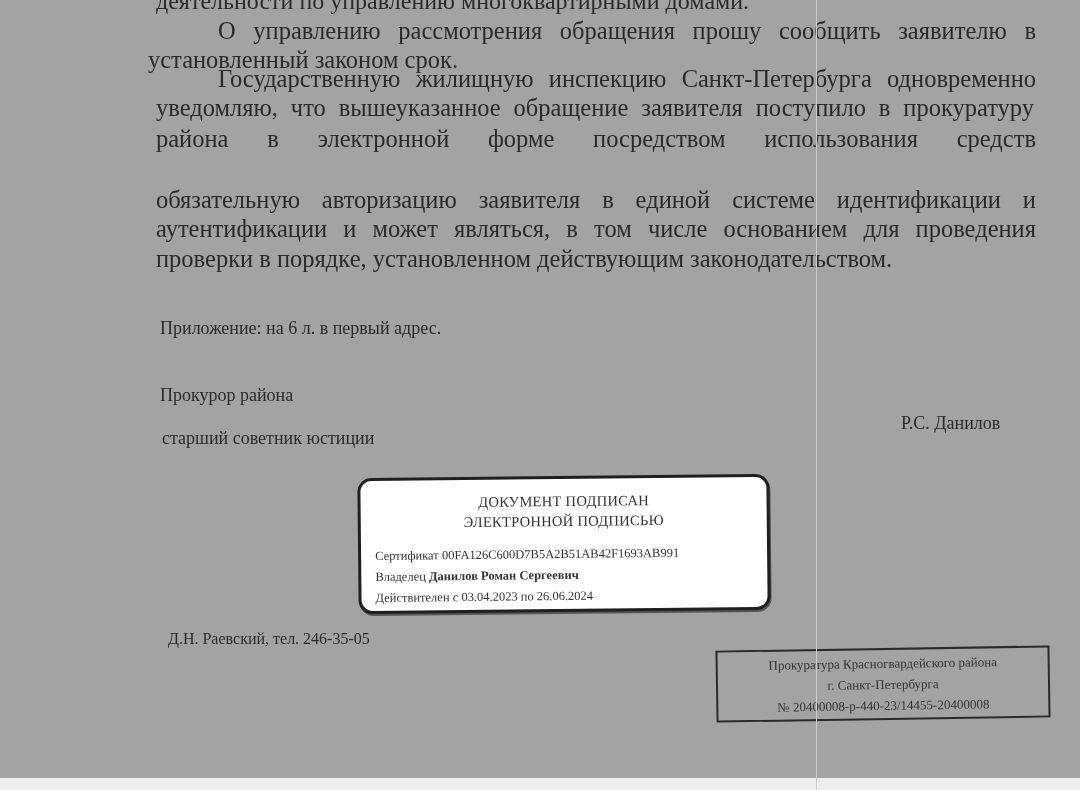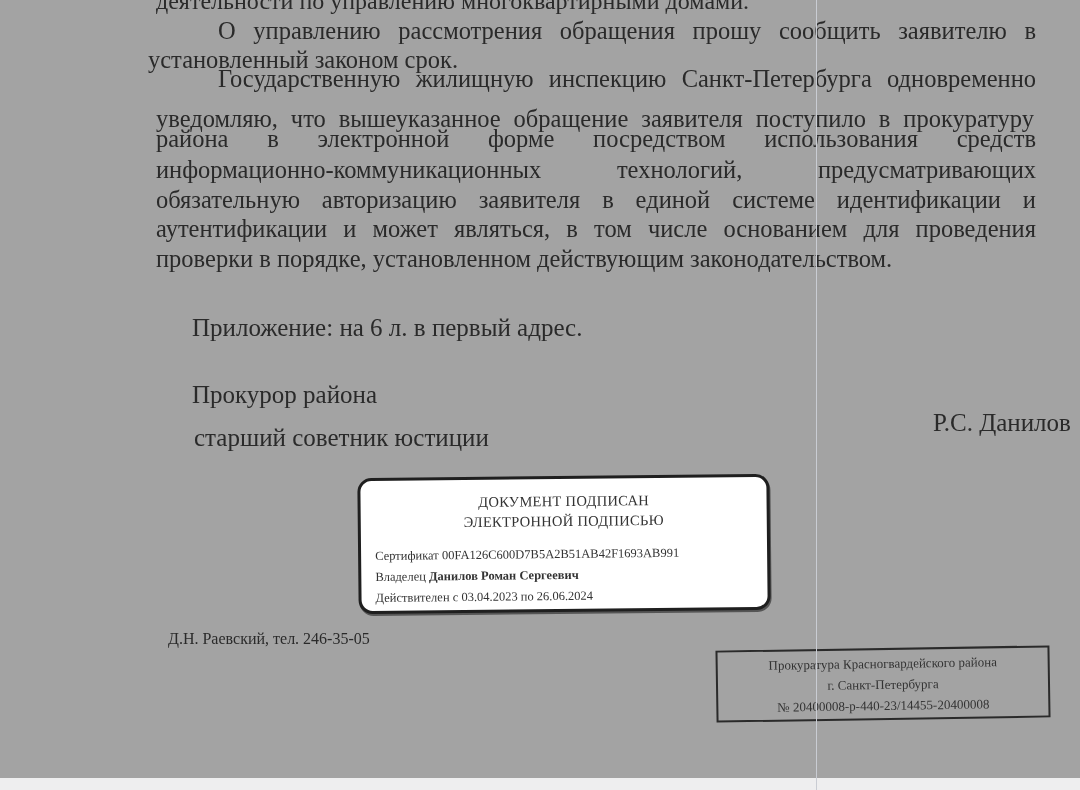--- a/index.html
+++ b/index.html
@@ -44,22 +44,21 @@
       line-height: 30px;
       letter-spacing: 0;
     }
     .justify {
       text-align: justify;
       text-align-last: justify;
       width: 880px;
       left: 156px;
     }
     .small {
-      font-size: 25px;
-      margin-left: 32px;
+      font-size: 18px;
     }
     .stamp {
       position: absolute;
       left: 358px;
       top: 476px;
       width: 412px;
       height: 136px;
       border: 3px solid #1f1f1f;
       border-radius: 14px;
       box-sizing: border-box;
@@ -112,25 +111,24 @@
 <div class="page">
 
   <div class="line" style="left:156px; top:-14px; font-size:24px;">деятельности по управлению многоквартирными домами.</div>
 
   <div class="line justify" style="top:16px; left:218px; width:818px;">О управлению рассмотрения обращения прошу сообщить заявителю в</div>
 
   <div class="line" style="left:148px; top:45px;">установленный законом срок.</div>
 
   <div class="line justify" style="top:64px; left:218px; width:818px;">Государственную жилищную инспекцию Санкт-Петербурга одновременно</div>
 
-  <div class="line justify" style="top:104px; width:878px;">уведомляю, что вышеуказанное обращение заявителя поступило в прокуратуру</div>
+  <div class="line justify" style="top:93px; width:878px;">уведомляю, что вышеуказанное обращение заявителя поступило в прокуратуру</div>
 
   <div class="line justify" style="top:124px; width:880px;">района в электронной форме посредством использования средств</div>
 
-  <div class="line justify" style="top:155px; width:880px;">информационно-коммуникационных технологий, предусматривающих</div>
 
   <div class="line justify" style="top:185px; width:880px;">обязательную авторизацию заявителя в единой системе идентификации и</div>
 
   <div class="line justify" style="top:214px; width:880px;">аутентификации и может являться, в том числе основанием для проведения</div>
 
   <div class="line" style="left:156px; top:244px;">проверки в порядке, установленном действующим законодательством.</div>
 
   <div class="line small" style="left:160px; top:313px;">Приложение: на 6 л. в первый адрес.</div>
 
   <div class="line small" style="left:160px; top:380px;">Прокурор района</div>

